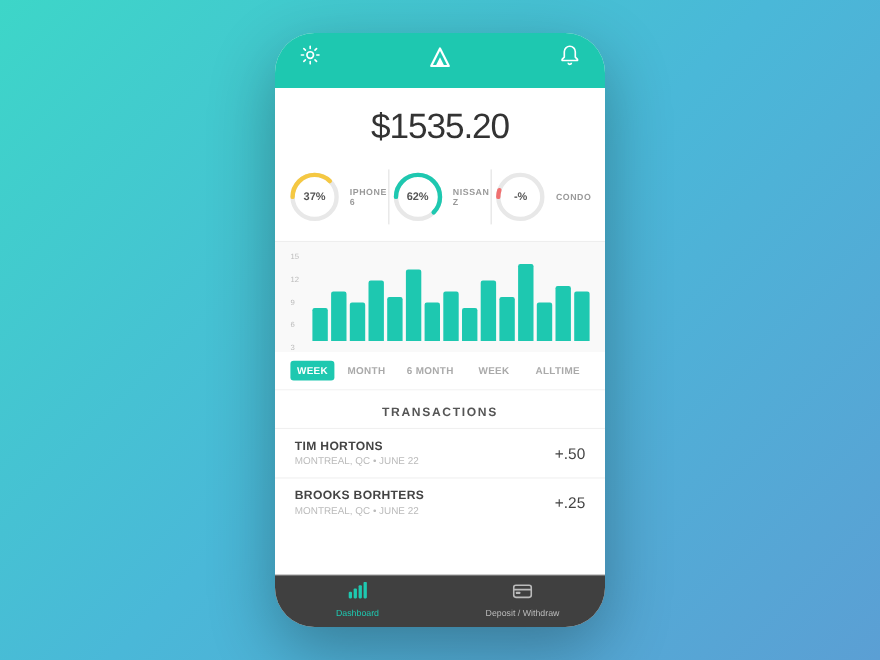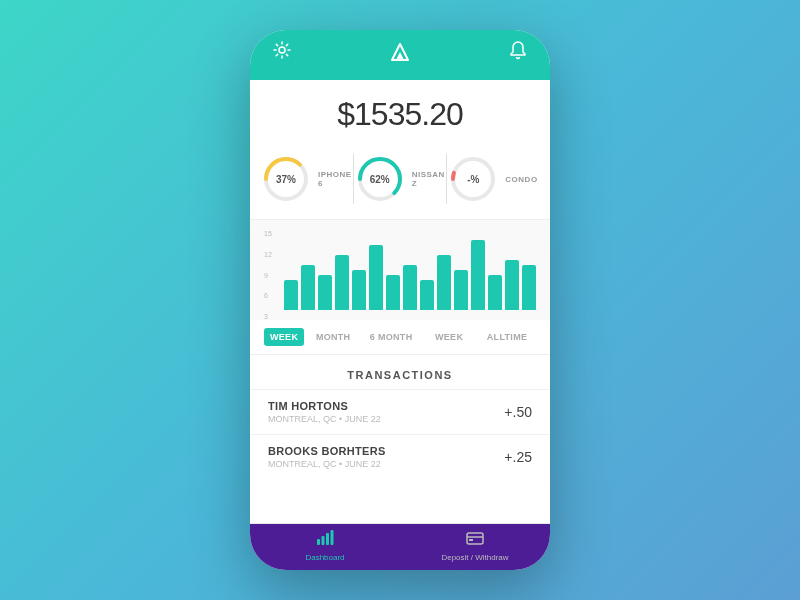--- a/index.html
+++ b/index.html
@@ -240,21 +240,21 @@
       color: #bbb;
       margin-top: 2px;
     }
     .transaction-amount {
       font-size: 14px;
       font-weight: 300;
       color: #444;
     }
     
     .bottom-nav {
-      background: #4c1d95;
+      background: #404040;
       display: flex;
       border-top: 1px solid #e8e8e8;
       padding: 6px 0 8px;
     }
     .nav-item {
       flex: 1;
       display: flex;
       flex-direction: column;
       align-items: center;
       gap: 3px;

